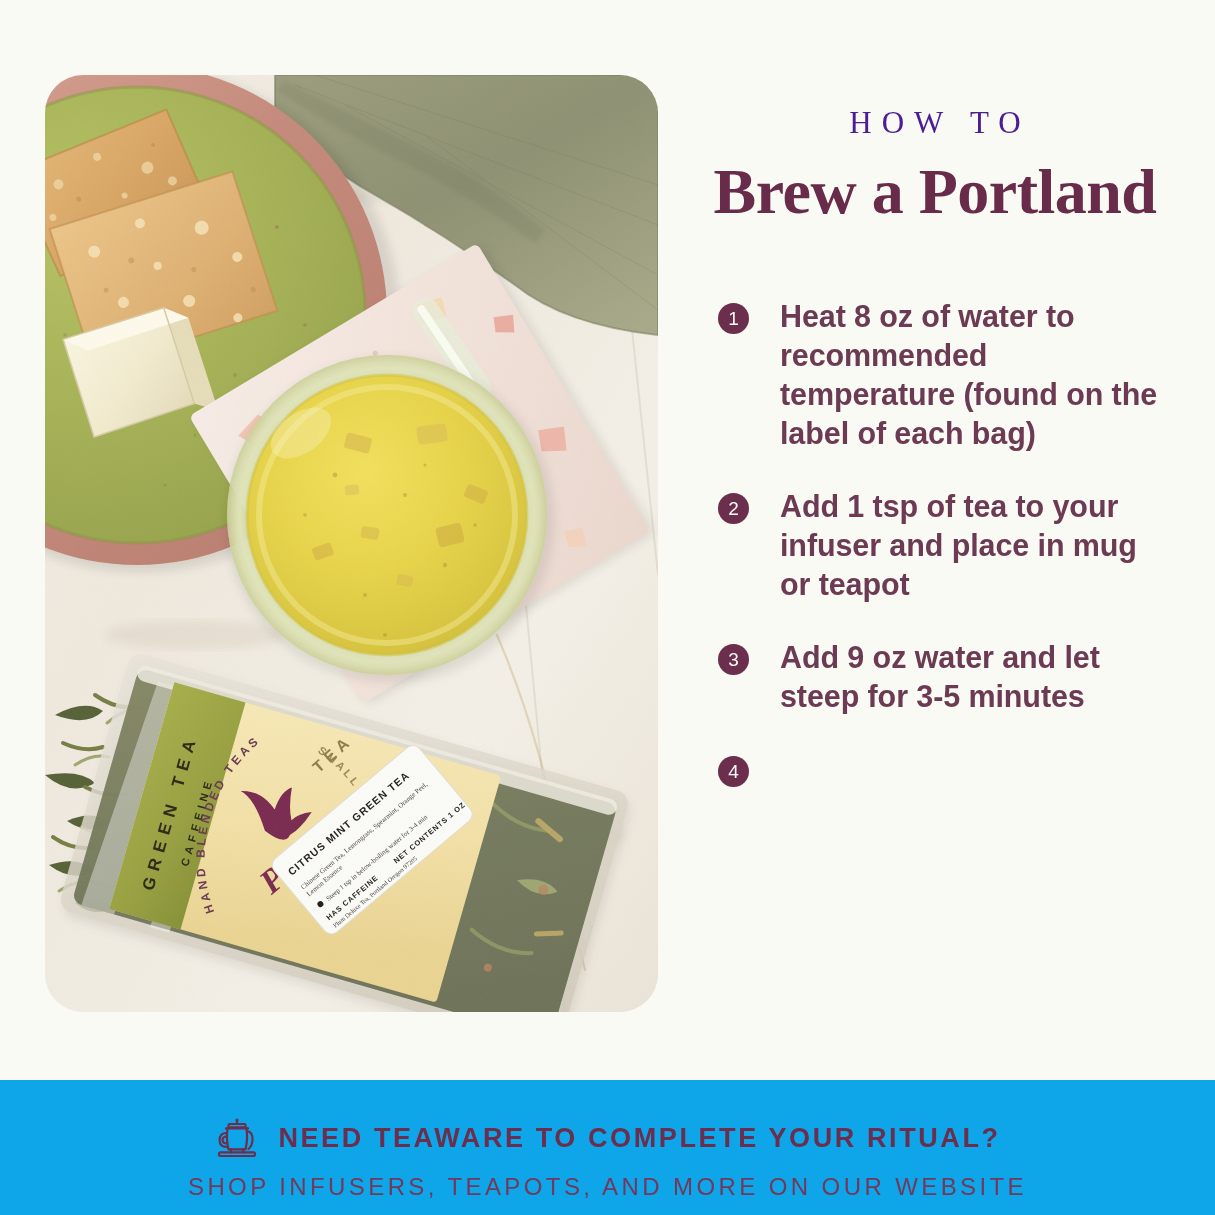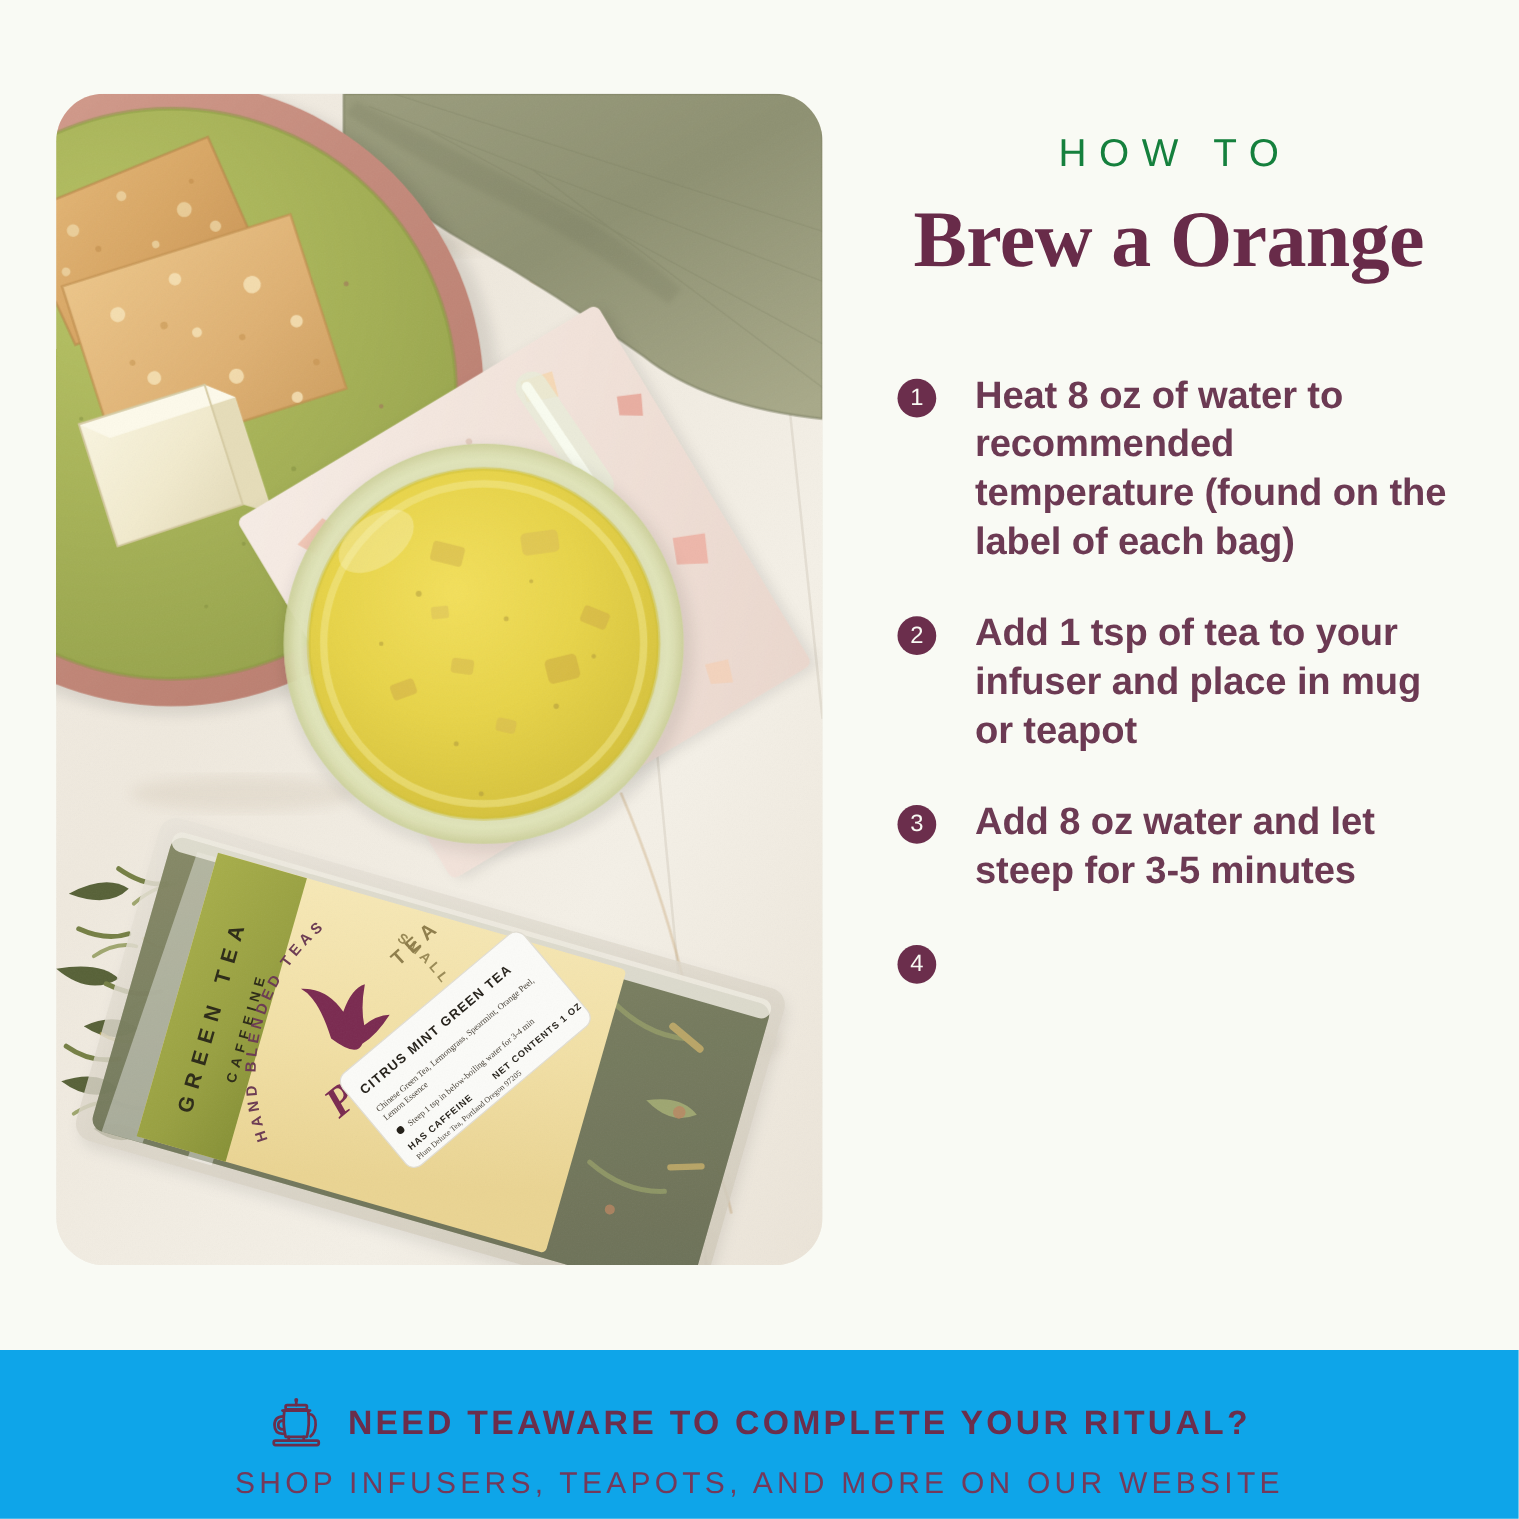--- a/index.html
+++ b/index.html
@@ -35,26 +35,27 @@
   .photo-svg { display:block; width:613px; height:937px; }
 
   
   .text-column {
     position:absolute;
     left:700px; top:75px;
     width:470px; height:900px;
   }
   .kicker {
     text-align:center;
-    color:#15803d;
+    color:#4c1d95;
     font-size:31px;
     letter-spacing:10px;
     font-weight:300;
     padding-left:10px;
     margin-top:30px;
+    font-family:Liberation Serif, serif;
   }
   .headline {
     text-align:center;
     color:#682B49;
     font-family:"Liberation Serif", serif;
     font-weight:700;
     font-size:64px;
     line-height:1.03;
     margin-top:18px;
     letter-spacing:-0.5px;
@@ -509,35 +510,35 @@
 
         <rect width="613" height="937" filter="url(#grain)" opacity="0.5"></rect>
       </svg>
     </div>
 
     <div class="text-column">
 
       <div class="kicker">HOW TO</div>
 
       <h1 class="headline">
-        <span>Brew a Orange</span>
+        <span>Brew a Portland</span>
       </h1>
 
       <ol class="steps">
         <li class="step">
           <span class="step-badge">1</span>
           <span class="step-text">Heat 8 oz of water to recommended temperature (found on the label of each bag)</span>
         </li>
         <li class="step">
           <span class="step-badge">2</span>
           <span class="step-text">Add 1 tsp of tea to your infuser and place in mug or teapot</span>
         </li>
         <li class="step">
           <span class="step-badge">3</span>
-          <span class="step-text">Add 8 oz water and let steep for 3-5 minutes</span>
+          <span class="step-text">Add 9 oz water and let steep for 3-5 minutes</span>
         </li>
         <li class="step">
           <span class="step-badge">4</span>
         </li>
       </ol>
     </div>
   </div>
 
   <div class="footer-band">
     <div class="footer-line1">

